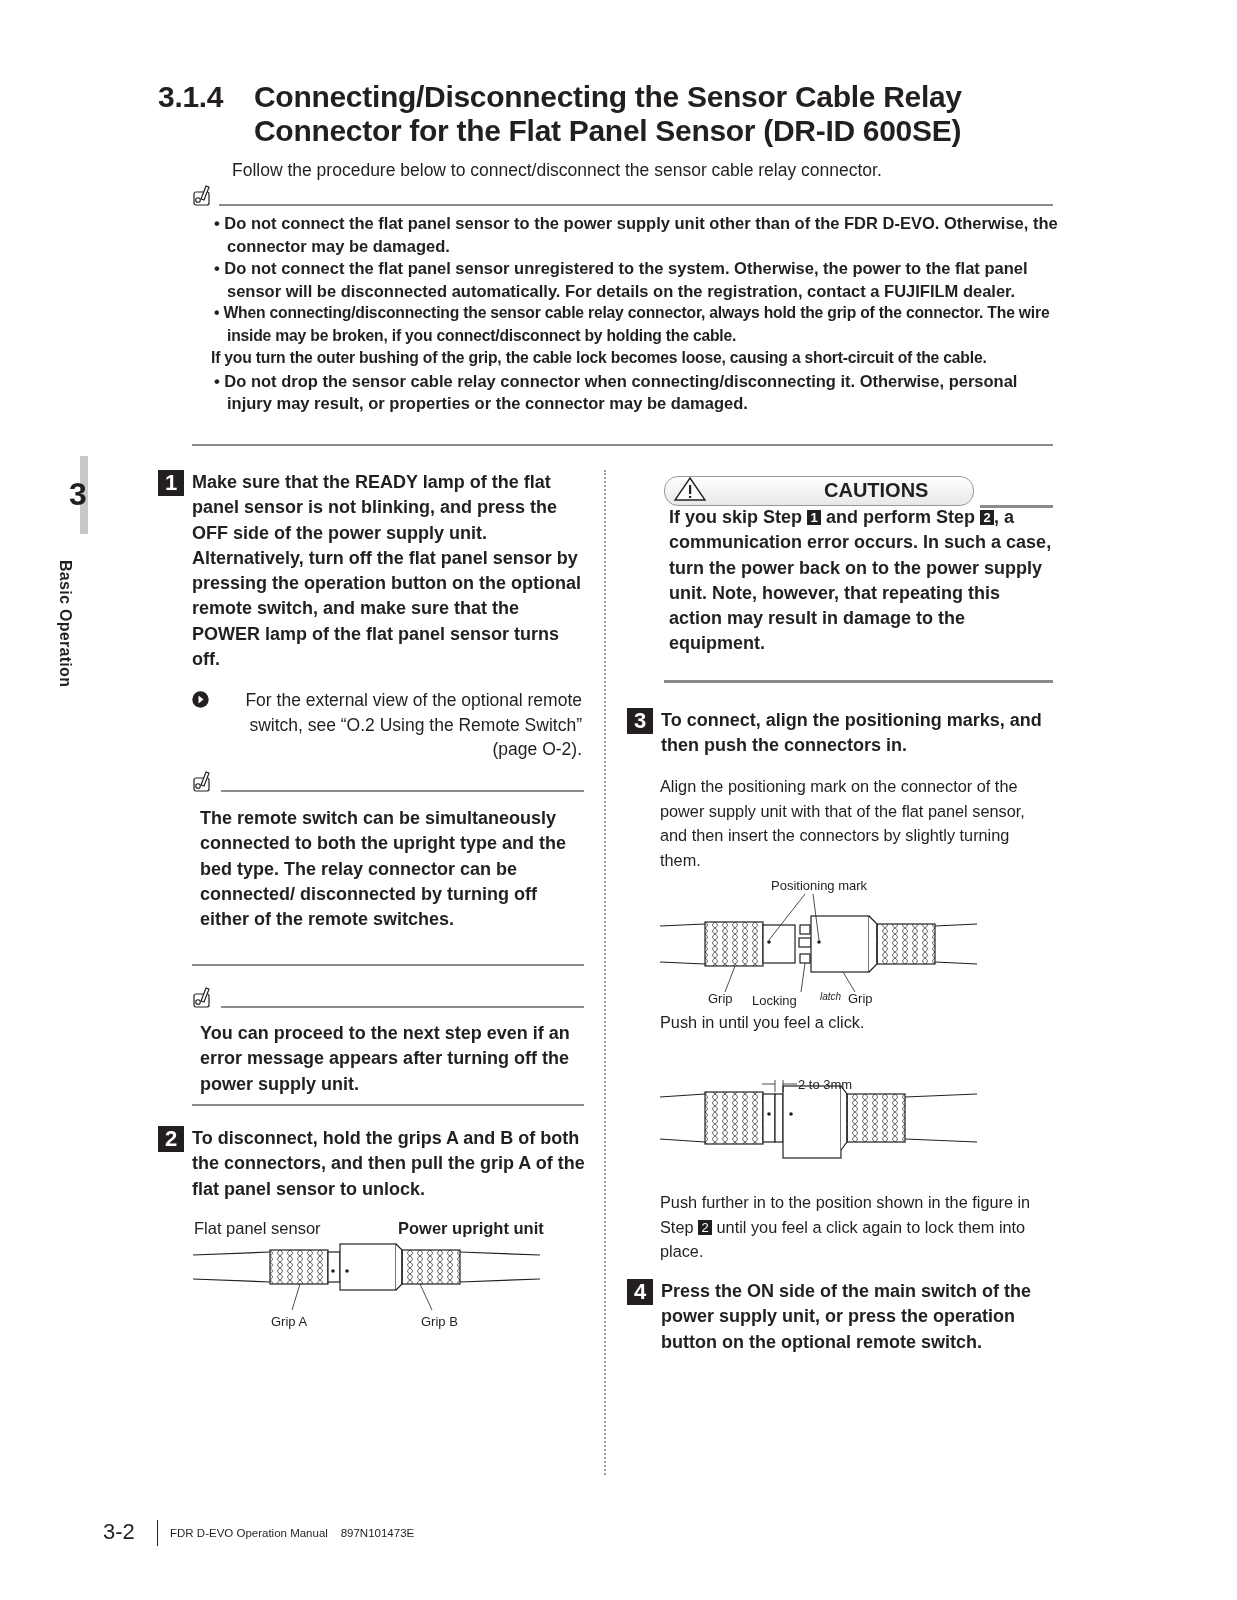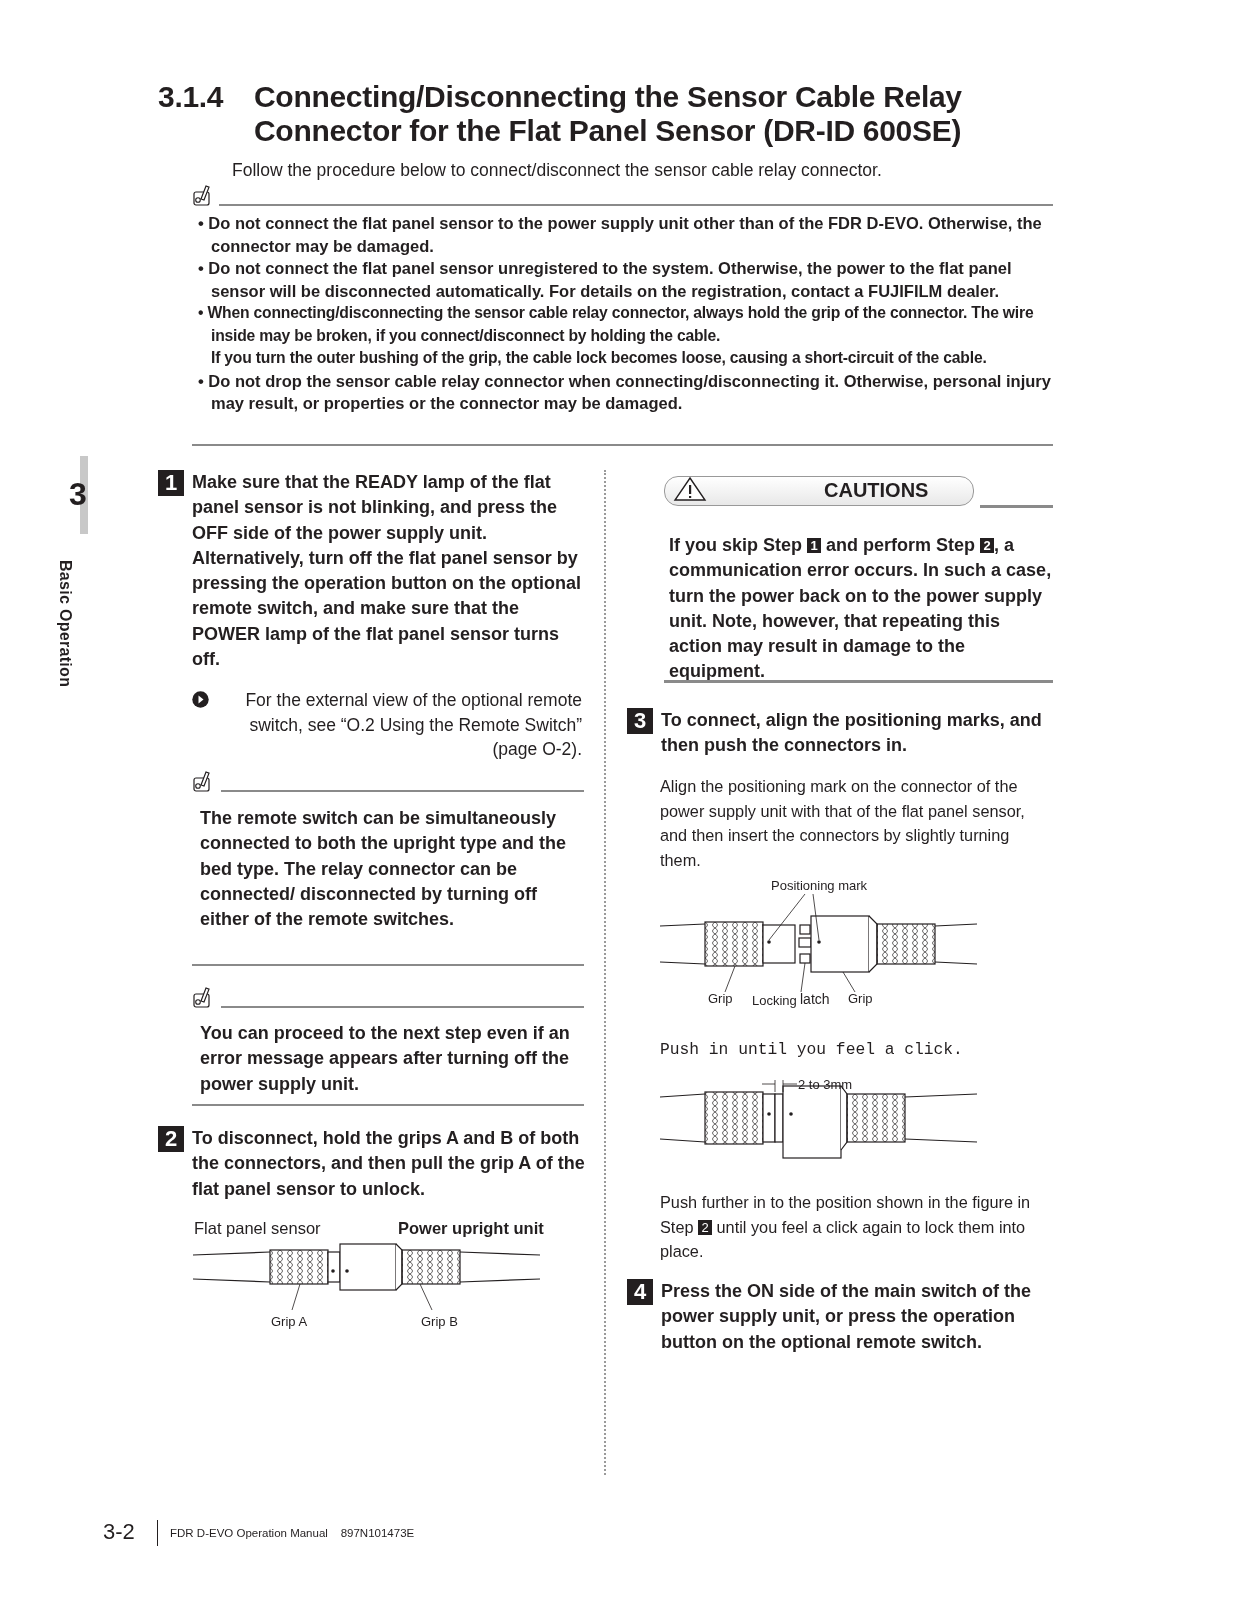--- a/index.html
+++ b/index.html
@@ -9,21 +9,21 @@
 
   .title { left: 158px; top: 80px; font-size: 30px; font-weight: bold; line-height: 34px; letter-spacing: -0.3px; }
   .title .num { display: inline-block; width: 96px; }
   .title .line2 { padding-left: 96px; }
 
   .intro { left: 232px; top: 160px; font-size: 17.5px; }
   .rule { height: 2px; background: #8a8a8a; }
   .rule-thin { height: 1.5px; background: #8a8a8a; }
 
   .notes { left: 198px; top: 212px; width: 860px; font-size: 16.5px; font-weight: bold; line-height: 22.5px; }
-  .notes .item { padding-left: 13px; text-indent: -13px; }
+  .notes .item { padding-left: 13px; text-indent: -13px; margin-left: 16px; }
   .notes .item.cond { font-size: 15.7px; letter-spacing: -0.2px; }
   .notes .sub { padding-left: 13px; font-size: 15.7px; letter-spacing: -0.2px; }
 
   .tab-bar { left: 80px; top: 456px; width: 8px; height: 78px; background: #c8c8c8; }
   .tab-num { left: 69px; top: 476px; font-size: 32px; font-weight: bold; }
   .tab-label { left: 56px; top: 560px; font-size: 16px; font-weight: bold; writing-mode: vertical-rl; letter-spacing: 0.3px; }
 
   .divider { left: 604px; top: 470px; width: 0; height: 1005px; border-left: 2px dotted #9a9a9a; }
 
   .stepnum { display: inline-block; background: #231f20; color: #fff; font-weight: bold; font-size: 22px;
@@ -141,21 +141,21 @@
 <div class="abs cap" style="left:421px;top:1314px;">Grip B</div>
 
 <div class="abs cautions-pill"></div>
 <svg class="abs" style="left:673px;top:476px" width="34" height="26">
   <path d="M17 2 L32 24 L2 24 Z" fill="#fff" stroke="#231f20" stroke-width="1.4"></path>
   <rect x="16" y="9" width="2.2" height="9" fill="#231f20"></rect>
     <rect x="16" y="20" width="2.2" height="2" fill="#231f20"></rect>
 </svg>
 <div class="abs cautions-label">CAUTIONS</div>
 <div class="abs rule" style="left:980px;top:505px;width:73px;height:3px;background:#8a8a8a;"></div>
-<div class="abs step" style="left:669px;top:533px;width:385px;">
+<div class="abs step" style="left:669px;top:505px;width:385px;">
   <span>If you skip Step</span>
   <span class="inline-num">1</span>
   <span>and perform Step</span>
   <span class="inline-num">2</span><span>, a communication error occurs. In such a case, turn the power back on to the power supply unit. Note, however, that repeating this action may result in damage to the equipment.</span>
 </div>
 <div class="abs rule" style="left:664px;top:680px;width:389px;height:3px;background:#8a8a8a;"></div>
 
 <div class="abs step" style="left:627px;top:708px;width:430px;">
   <span class="stepnum badge">3</span>
   <div class="txt">To connect, align the positioning marks, and then push the connectors in.</div>
@@ -175,24 +175,24 @@
     <path d="M214 24 L222 32 L222 72 L214 80"></path>
     <rect x="222" y="32" width="58" height="40" fill="url(#mesh)"></rect>
     <path d="M280 34 L322 32 M280 70 L322 72"></path>
   </g>
   <circle cx="114" cy="50" r="1.8" fill="#231f20"></circle>
     <circle cx="164" cy="50" r="1.8" fill="#231f20"></circle>
   <path d="M114 48 L150 2 M164 48 L158 2 M80 74 L70 100 M150 71 L146 100 M188 80 L200 100" stroke="#231f20" stroke-width="0.8" fill="none"></path>
 </svg>
 <div class="abs cap" style="left:708px;top:991px;">Grip</div>
 <div class="abs cap" style="left:752px;top:993px;font-size:13px;">Locking</div>
-<div class="abs" style="left:800px;top:991px;font-size:14px;">latch</div>
+<div class="abs" style="left:820px;top:991px;font-size:10px;font-style:italic;">latch</div>
 <div class="abs cap" style="left:848px;top:991px;">Grip</div>
 
-<div class="abs body-txt" style="left:660px;top:1038px;font-family:Liberation Mono, monospace;">Push in until you feel a click.</div>
+<div class="abs body-txt" style="left:660px;top:1010px;">Push in until you feel a click.</div>
 <svg class="abs" style="left:655px;top:1076px" width="330" height="90">
   <g fill="#fff" stroke="#231f20" stroke-width="1.2">
     <path d="M5 21 L50 18 M5 63 L50 66"></path>
     <rect x="50" y="16" width="58" height="52" fill="url(#mesh)"></rect>
     <rect x="108" y="18" width="12" height="48"></rect>
     <rect x="120" y="18" width="8" height="48"></rect>
     <rect x="128" y="10" width="58" height="72"></rect>
     <path d="M186 10 L192 18 L192 66 L186 74"></path>
     <rect x="192" y="18" width="58" height="48" fill="url(#mesh)"></rect>
     <path d="M250 21 L322 18 M250 63 L322 66"></path>

